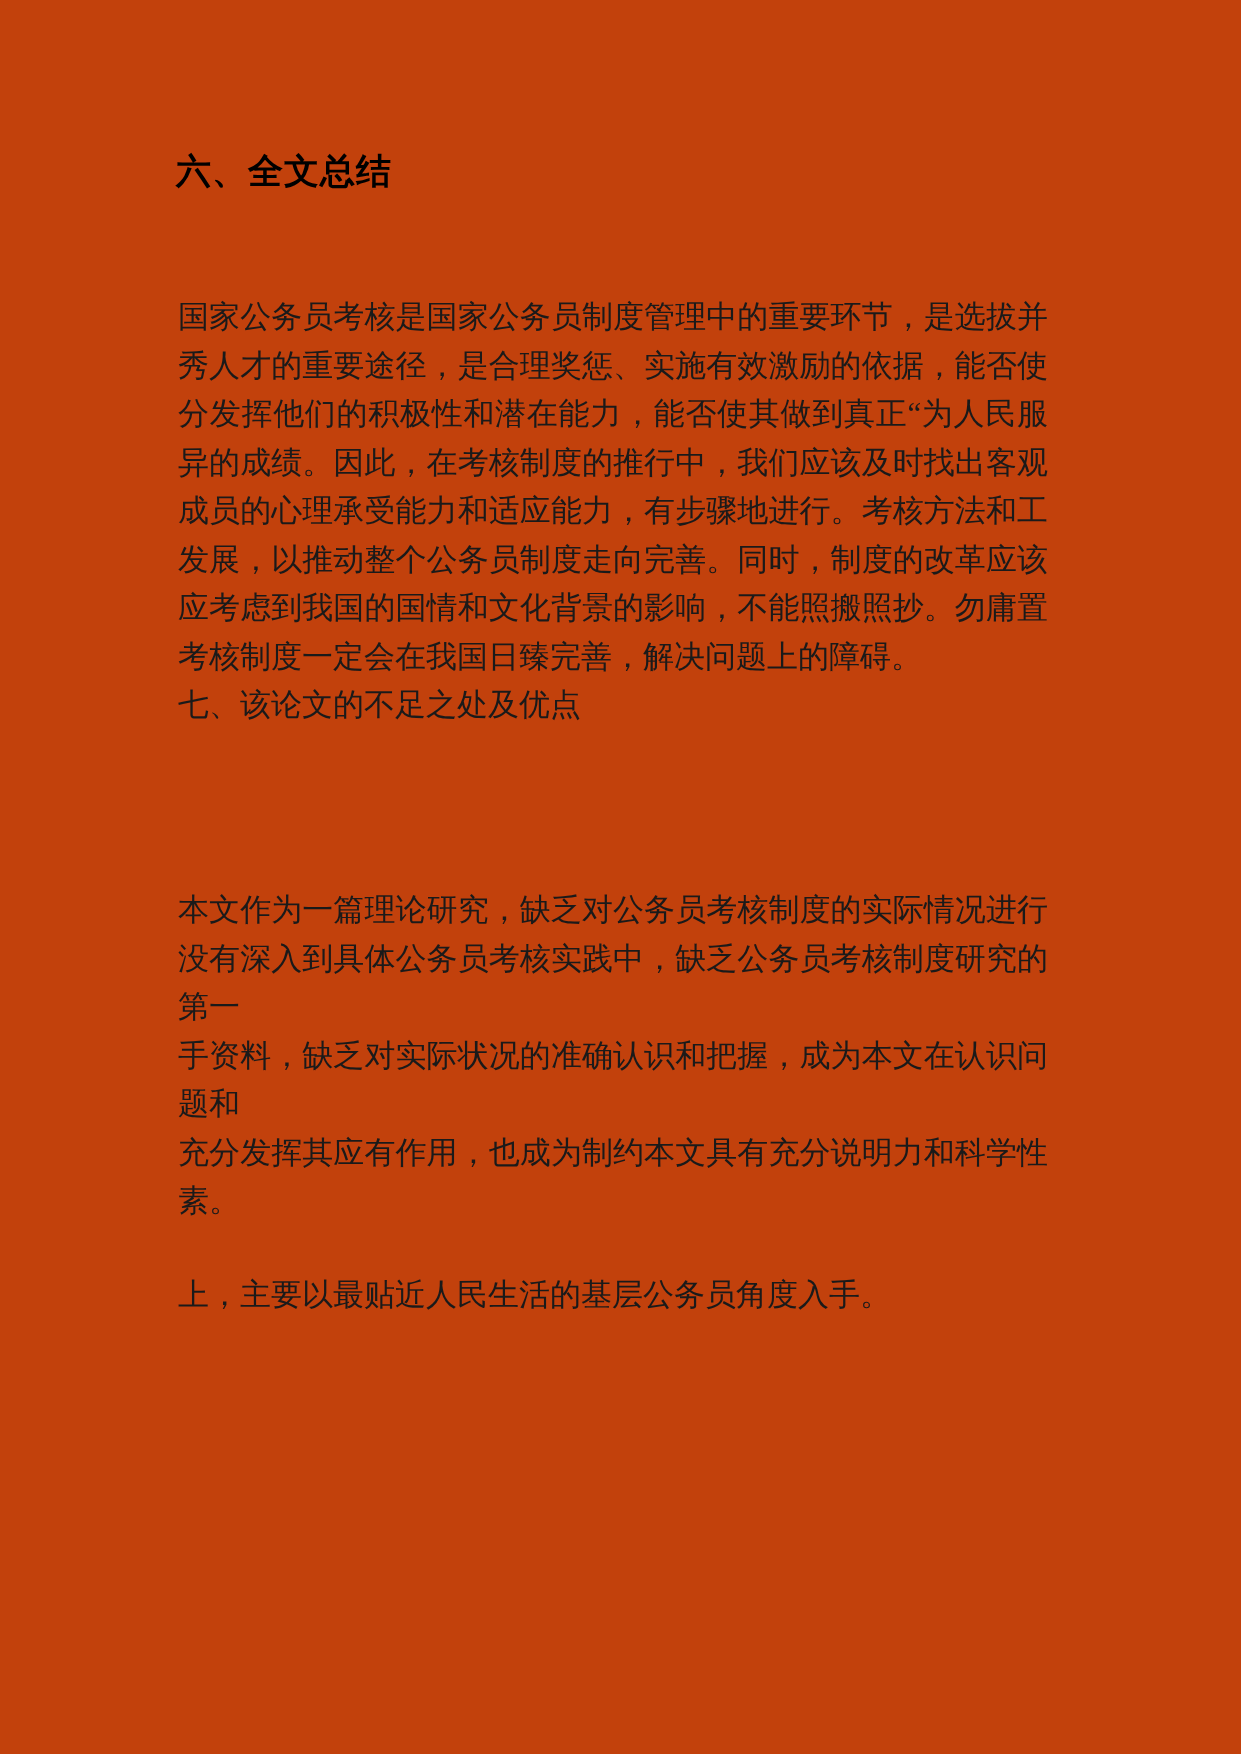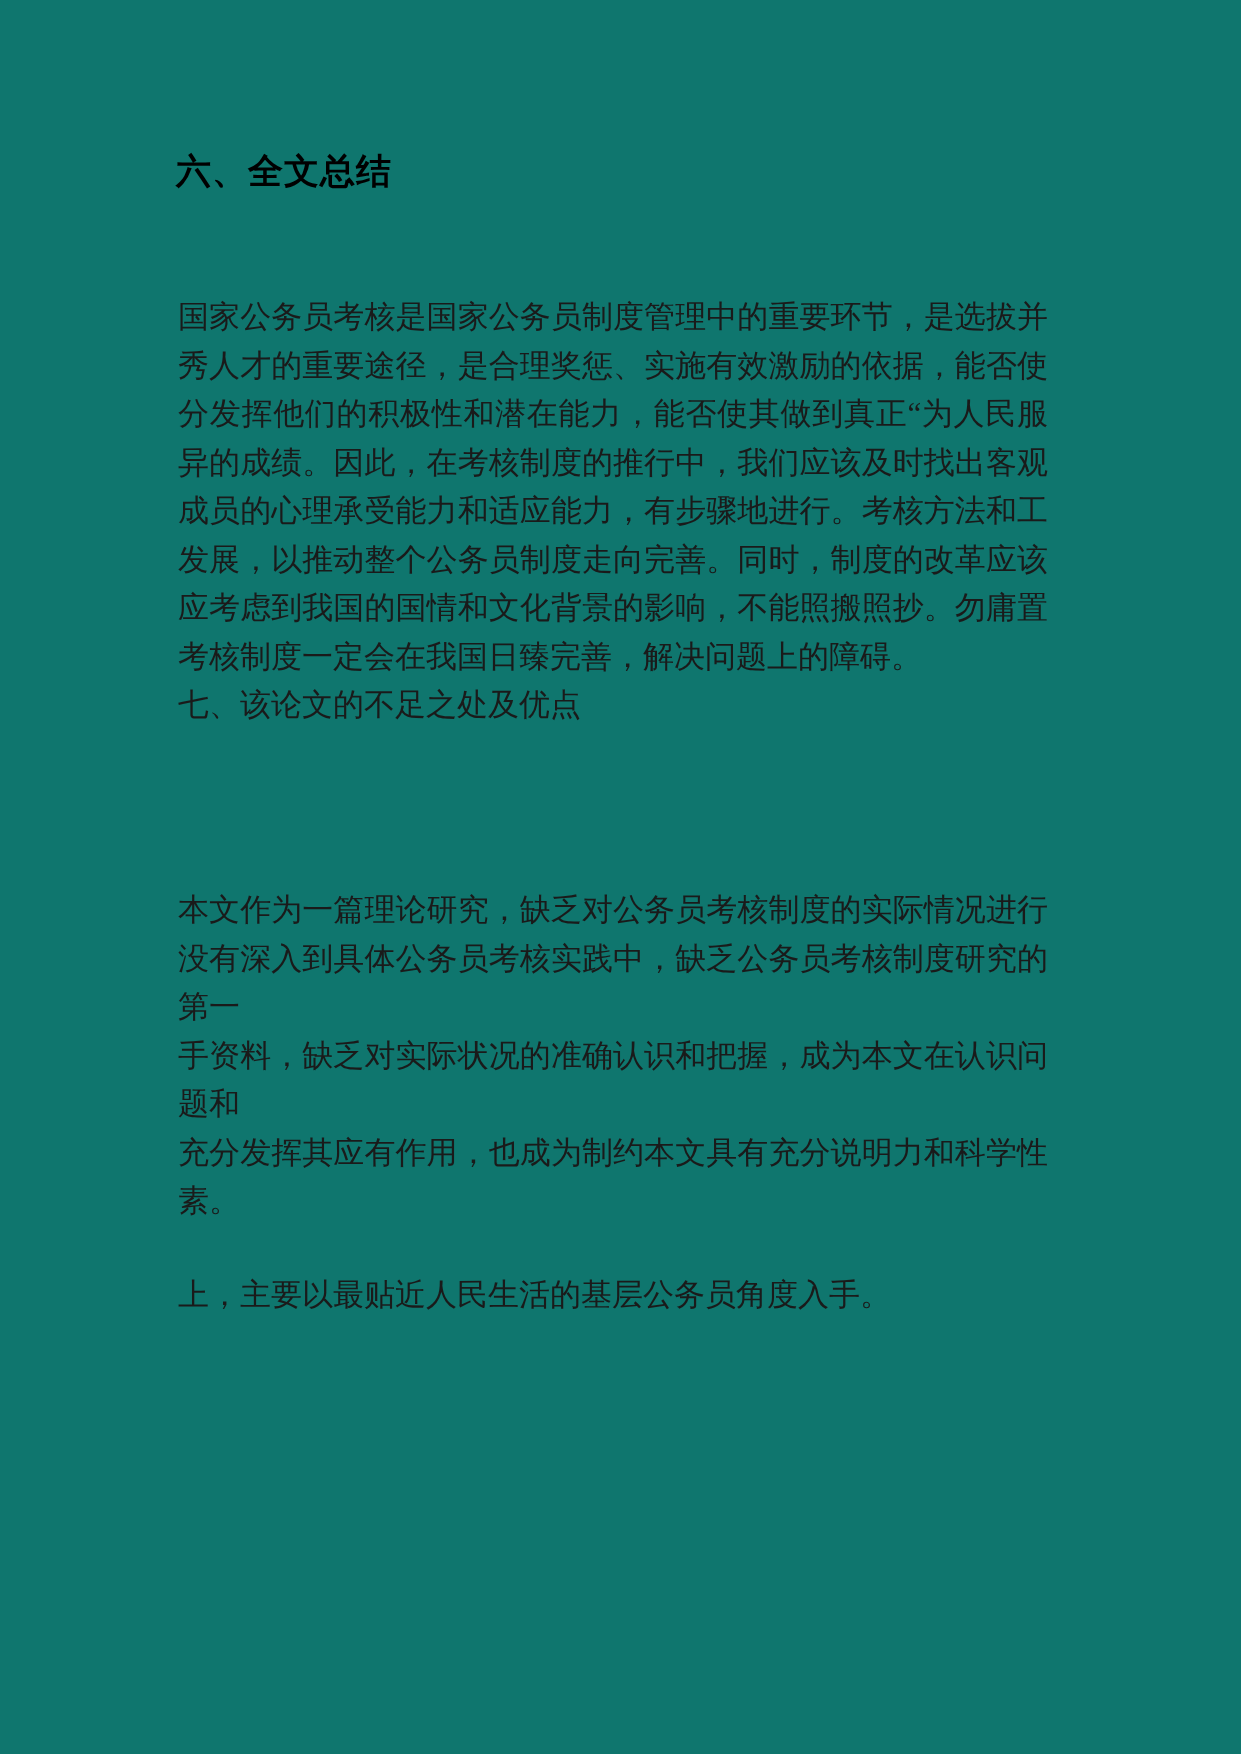--- a/index.html
+++ b/index.html
@@ -10,21 +10,21 @@
     width: 1241px;
     height: 1754px;
     background: #ffffff;
     position: relative;
     font-family: "Liberation Serif", "DejaVu Serif", serif;
     overflow: hidden;
   }
   .page {
     position: absolute;
     inset: 0;
-    background: #0f766e;
+    background: #c2410c;
   }
   .heading {
     position: absolute;
     left: 176px;
     top: 150px;
     margin: 0;
     font-family: "Liberation Sans", "DejaVu Sans", sans-serif;
     font-size: 35px;
     line-height: 42px;
     font-weight: 700;

